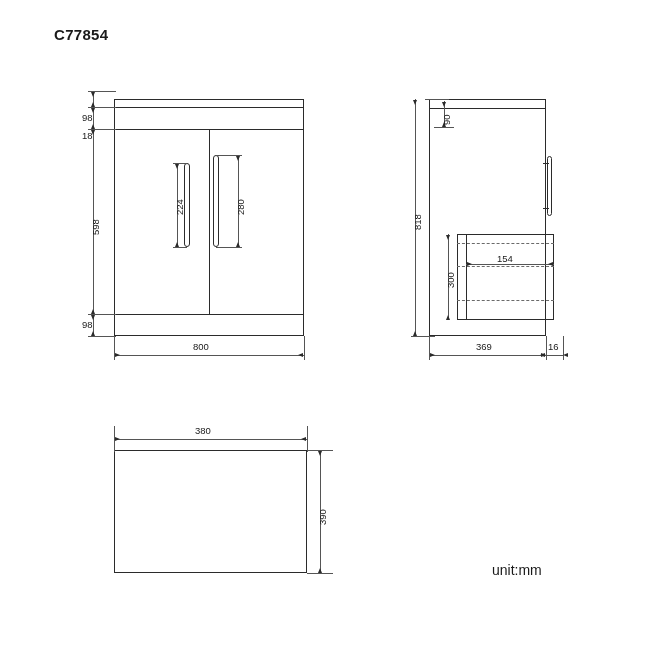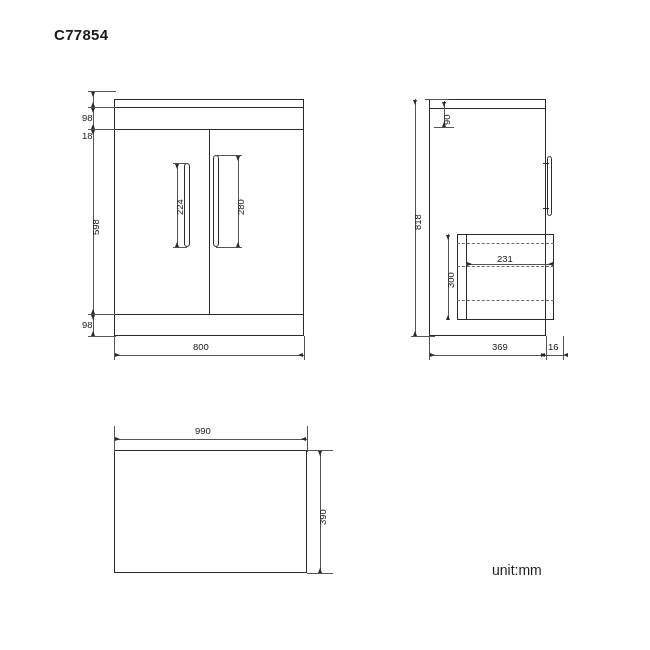--- a/index.html
+++ b/index.html
@@ -196,42 +196,42 @@
   <div class="dim-txt vert" style="left:412px; top:230px;">818</div>
 
   <div class="ln v thin" style="left:448px; top:234px; height:86px;"></div>
   <div class="arrow arr-down" style="left:445.5px; top:235px;"></div>
   <div class="arrow arr-up" style="left:445.5px; top:315px;"></div>
   <div class="dim-txt vert" style="left:445px; top:288px;">300</div>
 
   <div class="ln h thin" style="left:466px; top:264px; width:88px;"></div>
   <div class="arrow arr-right" style="left:467px; top:261.5px;"></div>
   <div class="arrow arr-left" style="left:548px; top:261.5px;"></div>
-  <div class="dim-txt" style="left:497px; top:253px;">231</div>
+  <div class="dim-txt" style="left:497px; top:253px;">154</div>
 
   <div class="ln v thin" style="left:429px; top:336px; height:24px;"></div>
   <div class="ln v thin" style="left:546px; top:336px; height:24px;"></div>
   <div class="ln v thin" style="left:563px; top:336px; height:24px;"></div>
   <div class="ln h thin" style="left:429px; top:355px; width:117px;"></div>
   <div class="arrow arr-right" style="left:430px; top:352.5px;"></div>
   <div class="arrow arr-left" style="left:540px; top:352.5px;"></div>
-  <div class="dim-txt" style="left:476px; top:341px;margin-left:16px;">369</div>
+  <div class="dim-txt" style="left:476px; top:341px;">369</div>
   <div class="ln h thin" style="left:546px; top:355px; width:17px;"></div>
   <div class="arrow arr-right" style="left:541px; top:352.5px;"></div>
   <div class="arrow arr-left" style="left:563px; top:352.5px;"></div>
   <div class="dim-txt" style="left:548px; top:341px;">16</div>
 
   <div class="box-thick" style="left:114px; top:450px; width:193px; height:123px;"></div>
 
   <div class="ln v thin" style="left:114px; top:426px; height:26px;"></div>
   <div class="ln v thin" style="left:307px; top:426px; height:26px;"></div>
   <div class="ln h thin" style="left:114px; top:439px; width:193px;"></div>
   <div class="arrow arr-right" style="left:115px; top:436.5px;"></div>
   <div class="arrow arr-left" style="left:301px; top:436.5px;"></div>
-  <div class="dim-txt" style="left:195px; top:425px;">990</div>
+  <div class="dim-txt" style="left:195px; top:425px;">380</div>
 
   <div class="ln h thin" style="left:307px; top:450px; width:26px;"></div>
   <div class="ln h thin" style="left:307px; top:573px; width:26px;"></div>
   <div class="ln v thin" style="left:320px; top:450px; height:123px;"></div>
   <div class="arrow arr-down" style="left:317.5px; top:451px;"></div>
   <div class="arrow arr-up" style="left:317.5px; top:568px;"></div>
   <div class="dim-txt vert" style="left:317px; top:525px;">390</div>
 
   <div class="unit-label">unit:mm</div>
 

